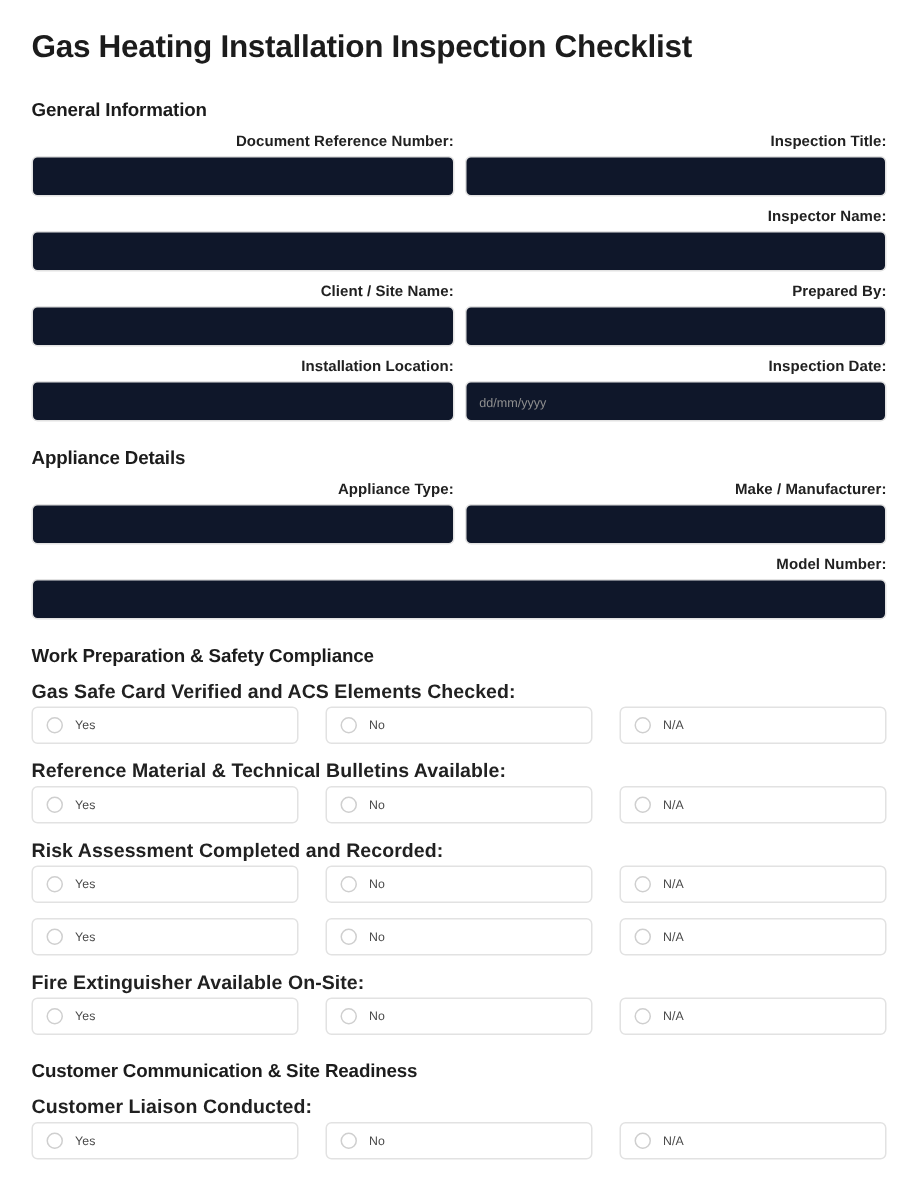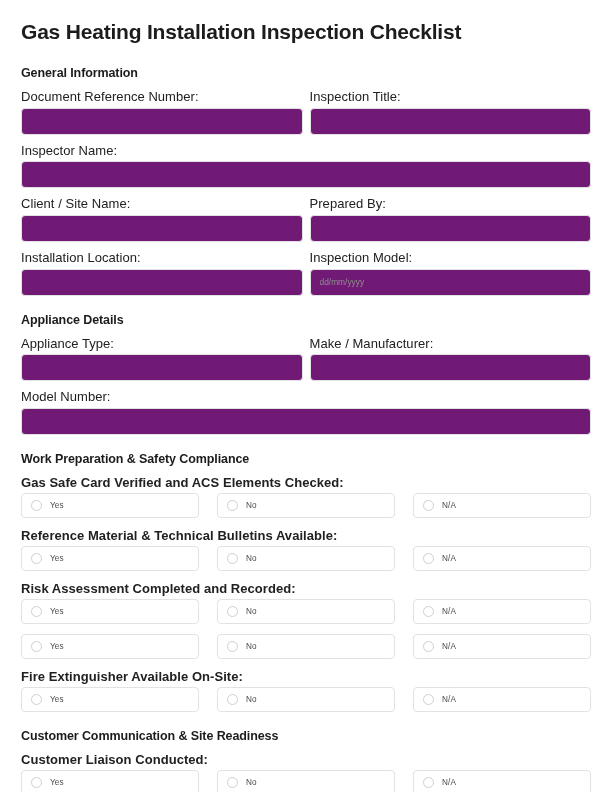--- a/index.html
+++ b/index.html
@@ -33,33 +33,34 @@
     font-size: 12.5px;
     font-weight: bold;
     color: #1c1c1c;
     margin: 0 0 9px 0;
     letter-spacing: -0.1px;
   }
   .section {
     margin-bottom: 17px;
   }
   .field-label {
-    font-size: 13px;
-    font-weight: normal;
+    font-size: 10px;
+    font-weight: bold;
     color: #212121;
     margin: 0 0 3px 0;
     letter-spacing: 0.05px;
     line-height: 1.2;
+    text-align: right;
   }
   .input-box {
     box-sizing: border-box;
     height: 27px;
     border: 1px solid #e2e2e2;
     border-radius: 4px;
-    background: #701a75;
+    background: #0f172a;
     display: flex;
     align-items: center;
     padding: 0 9px;
     font-size: 8.4px;
     color: #9a9a9a;
   }
   .row {
     display: flex;
     gap: 7px;
     margin-bottom: 8px;
@@ -153,21 +154,21 @@
             <div class="field-label">Prepared By:</div>
             <div class="input-box"></div>
           </div>
         </div>
         <div class="row">
           <div class="col">
             <div class="field-label">Installation Location:</div>
             <div class="input-box"></div>
           </div>
           <div class="col">
-            <div class="field-label">Inspection Model:</div>
+            <div class="field-label">Inspection Date:</div>
             <div class="input-box">
               <span class="placeholder">dd/mm/yyyy</span>
             </div>
           </div>
         </div>
       </div>
       <div class="section">
         <div class="section-heading">Appliance Details</div>
         <div class="row">
           <div class="col">

